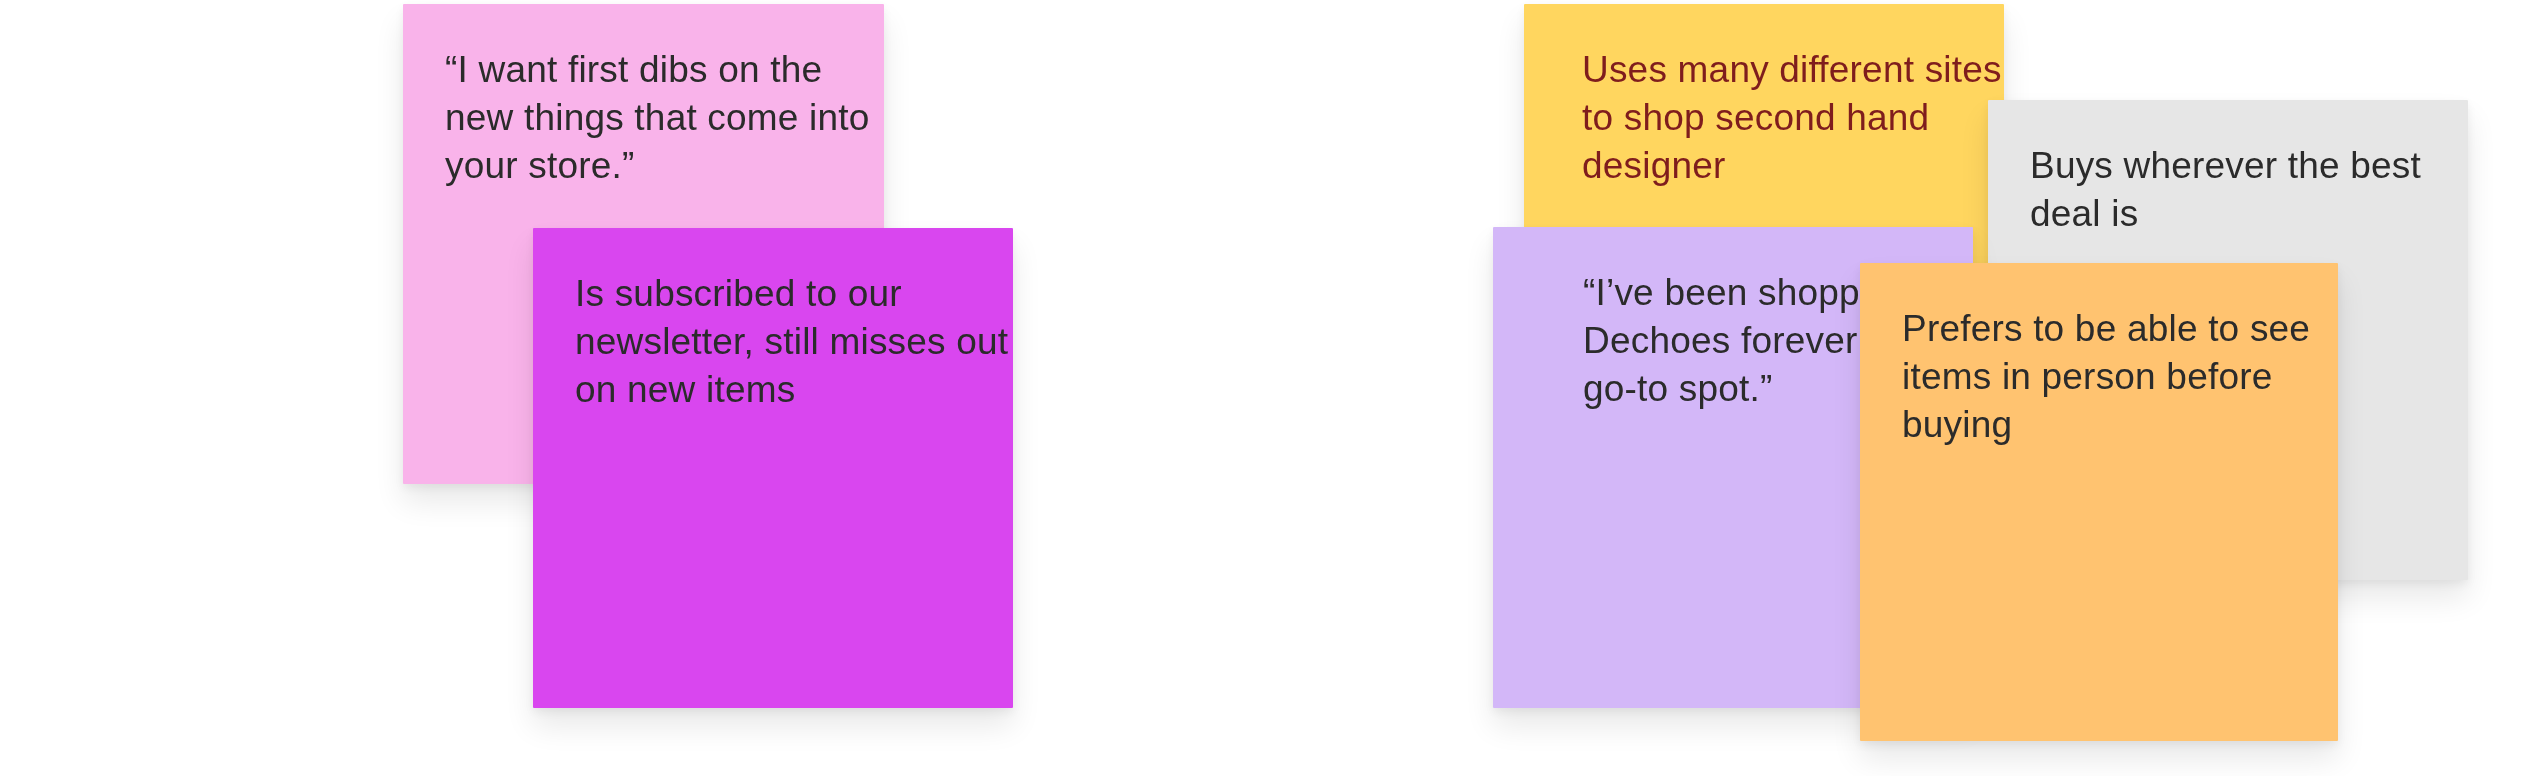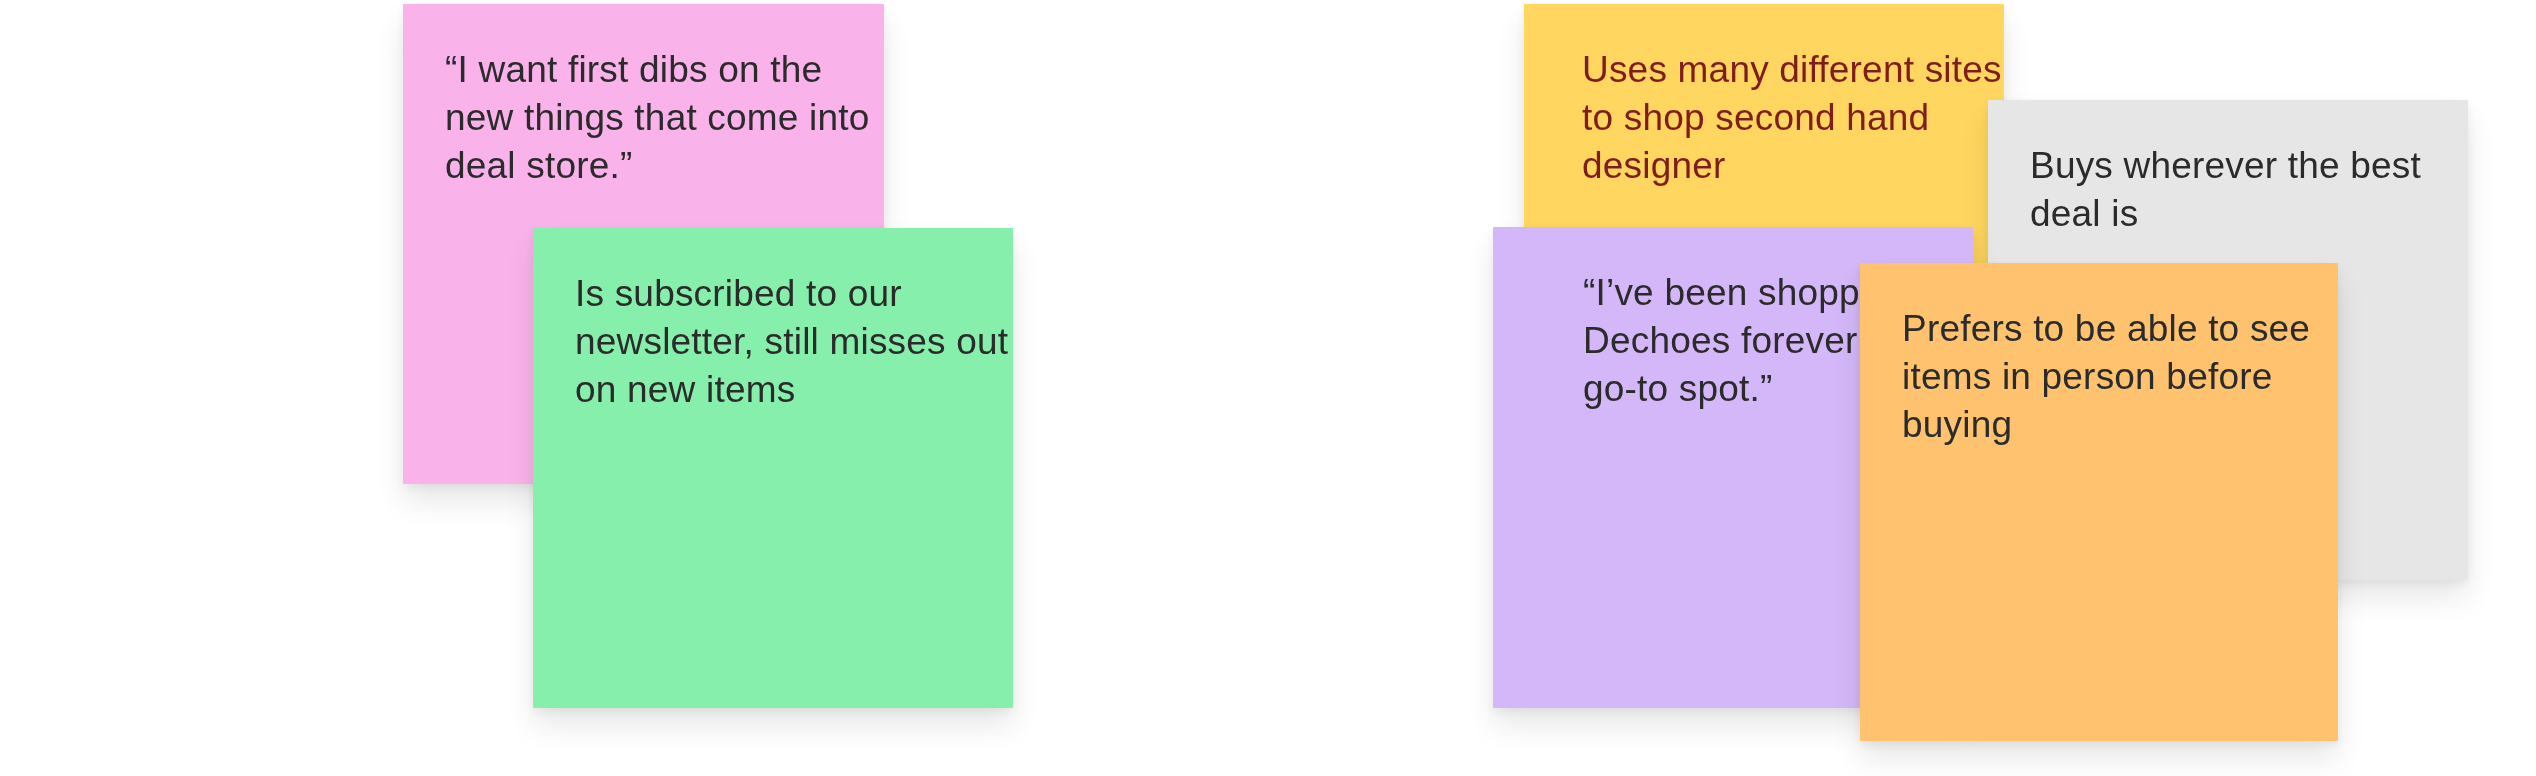--- a/index.html
+++ b/index.html
@@ -35,25 +35,25 @@
     white-space: pre;
   }
 </style>
 </head>
 <body>
 
 <div class="board" style="background: rgb(255, 255, 255);">
   <div class="note" style="left: 403px; top: 4px; width: 481px; height: 480px; background: rgb(249, 179, 234); z-index: 1;">
     <div class="note-text" style="color: rgb(43, 43, 43);">“I want first dibs on the
 new things that come into
-deal store.”</div>
+your store.”</div>
   </div>
 
 
-  <div class="note" style="left: 533px; top: 228px; width: 480px; height: 480px; background: #86efac; z-index: 3;">
+  <div class="note" style="left: 533px; top: 228px; width: 480px; height: 480px; background: #d946ef; z-index: 3;">
     <div class="note-text" style="color: rgb(43, 43, 43);">Is subscribed to our
 newsletter, still misses out
 on new items</div>
   </div>
 
   <div class="note" style="left: 1524px; top: 4px; width: 480px; height: 480px; background: rgb(255, 214, 95); z-index: 4;">
     <div class="note-text" style="color: #7f1d1d; margin-left: 16px;">Uses many different sites
 to shop second hand
 designer</div>
   </div>

